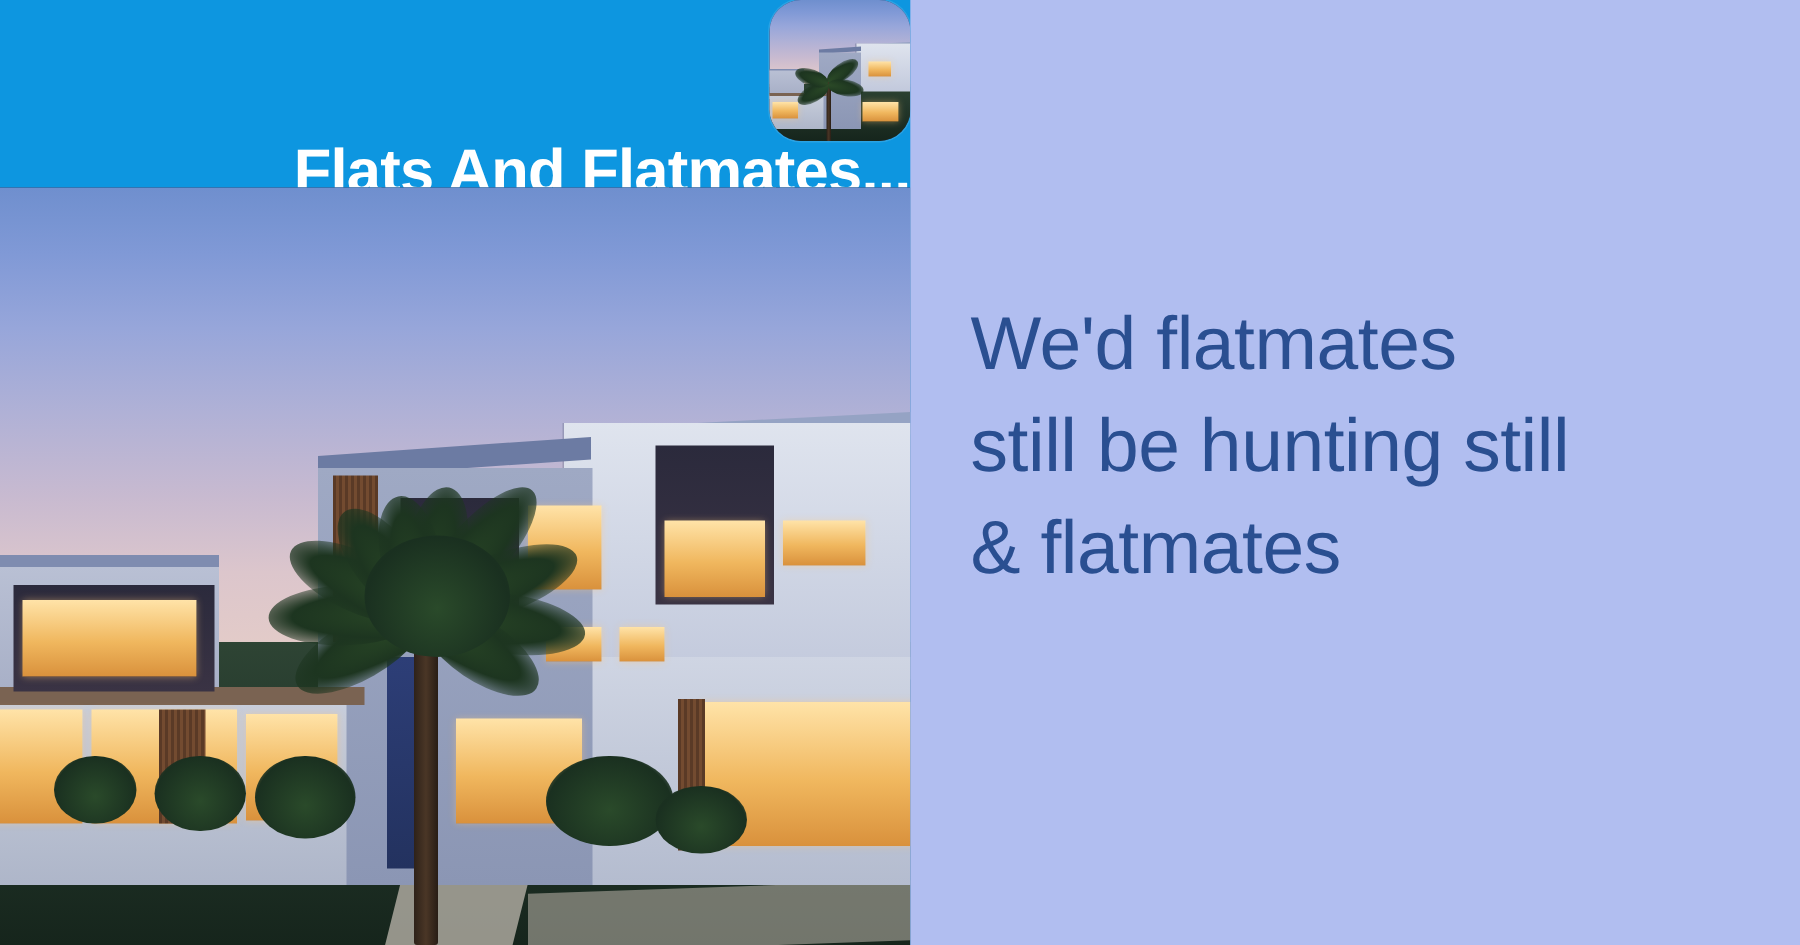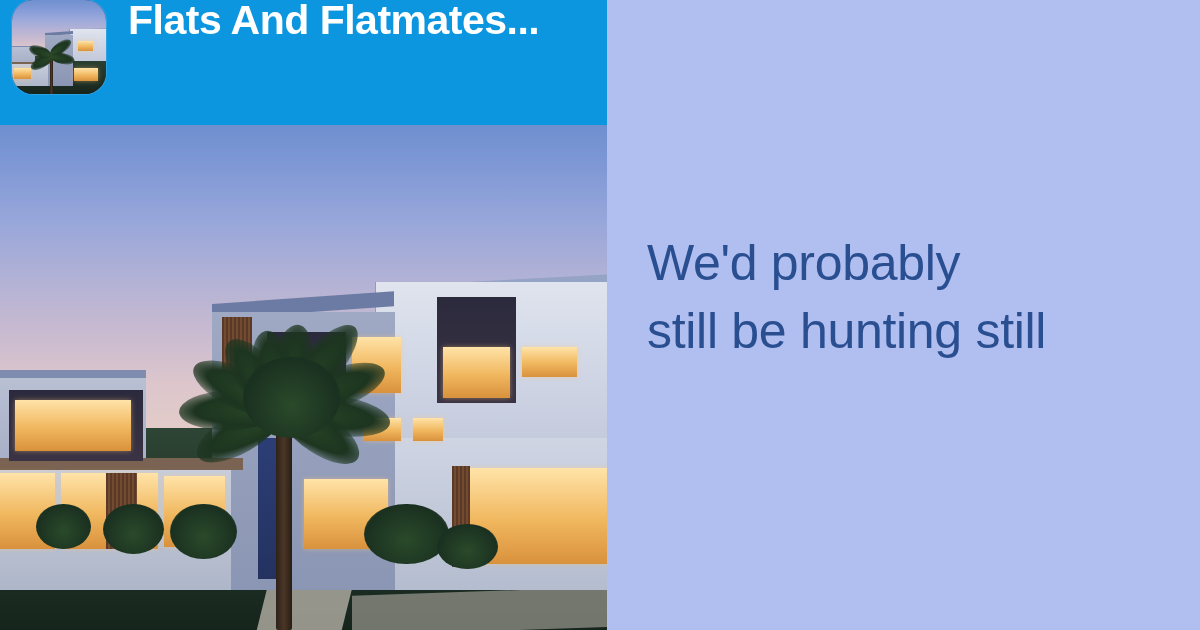--- a/index.html
+++ b/index.html
@@ -33,24 +33,25 @@
     overflow: hidden;
     background: #0d96e0;
   }
 
   .app-header {
     position: relative;
     width: 100%;
     height: 125px;
     background: #0d96e0;
     display: flex;
-    align-items: flex-start;
+    align-items: flex-end;
     box-sizing: border-box;
     padding-left: 12px;
     overflow: hidden;
+    flex-direction: column;
   }
 
   .app-icon {
     position: relative;
     width: 94px;
     height: 94px;
     flex: 0 0 94px;
     border-radius: 21px;
     overflow: hidden;
     background: #2c3f6e;
@@ -369,18 +370,19 @@
         <div class="frond" style="transform:rotate(232deg); width:14%;"></div>
         <div class="frond" style="transform:rotate(258deg); width:13%;"></div>
         <div class="bush" style="left:40%;top:46%;width:16%;height:16%;"></div>
 
       </div>
     </div>
   </div>
 
   <div class="right-panel">
     <div class="headline">
-      <span class="headline-line">We'd probably</span>
+      <span class="headline-line">We'd flatmates</span>
       <span class="headline-line">still be hunting still</span>
+      <span class="headline-line">&amp; flatmates</span>
     </div>
   </div>
 
 </div>
 
 </body></html>

